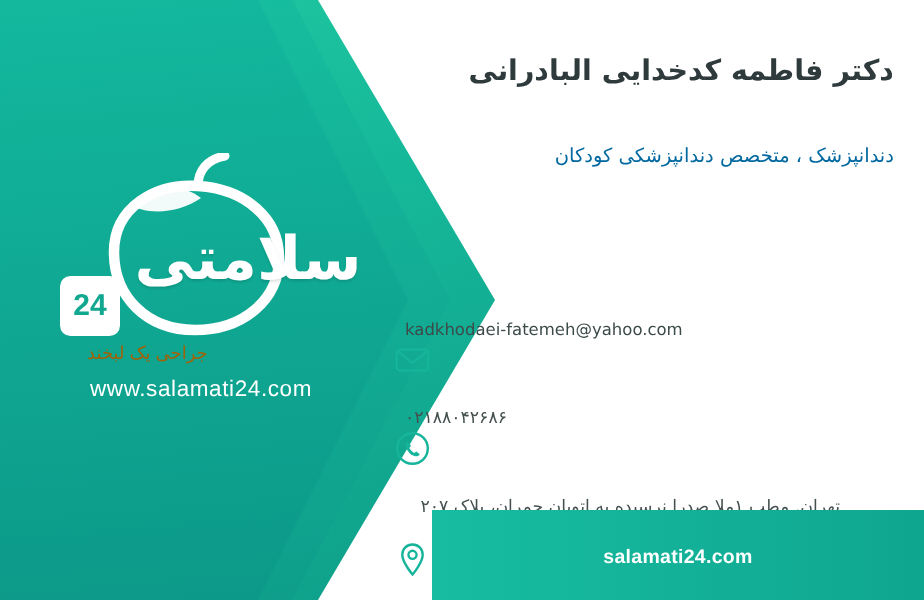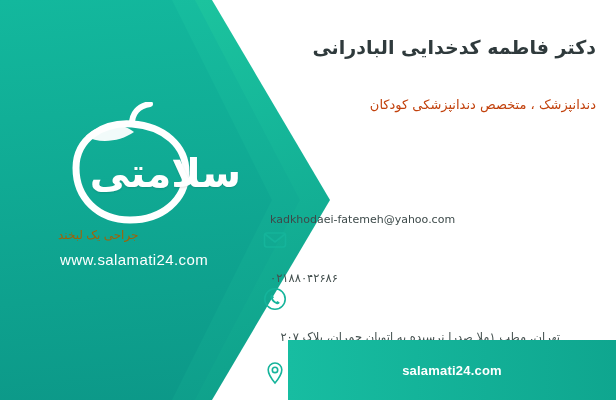--- a/index.html
+++ b/index.html
@@ -152,21 +152,21 @@
     font-weight: bold;
     font-family: "DejaVu Sans", sans-serif;
   }
   .doc-spec {
     position: absolute;
     right: 20px;
     top: 97px;
     width: 330px;
     text-align: right;
     direction: rtl;
-    color: #c2410c;
+    color: #0369a1;
     font-size: 13px;
     font-family: "DejaVu Sans", sans-serif;
   }
   .contact-list {
     position: absolute;
     right: 14px;
     top: 208px;
     width: 340px;
   }
   .contact-row {
@@ -216,20 +216,21 @@
 
   <div class="logo-wrap">
     <div class="logo-apple">
       <svg width="168" height="128" viewBox="0 0 168 128">
         <path d="M30 66 C30 36, 58 20, 86 22 C118 24, 140 44, 140 70 C140 98, 116 118, 84 118 C52 118, 30 96, 30 66 Z" fill="none" stroke="#ffffff" stroke-width="7" stroke-linecap="round"></path>
         <path d="M86 22 C86 12, 92 4, 104 2" fill="none" stroke="#ffffff" stroke-width="6" stroke-linecap="round"></path>
         <path d="M40 34 C54 20, 76 20, 88 30 C74 40, 52 42, 40 34 Z" fill="#ffffff" opacity="0.95"></path>
       </svg>
     </div>
     <div class="logo-text-fa">سلامتی</div>
+    <div class="logo-badge">24</div>
     <div class="logo-slogan">جراحی یک لبخند</div>
     <div class="logo-site">www.salamati24.com</div>
   </div>
 
   <div class="doc-name">دکتر فاطمه کدخدایی البادرانی</div>
   <div class="doc-spec">دندانپزشک ، متخصص دندانپزشکی کودکان</div>
 
   <div class="contact-list">
 
     <div class="contact-row">

